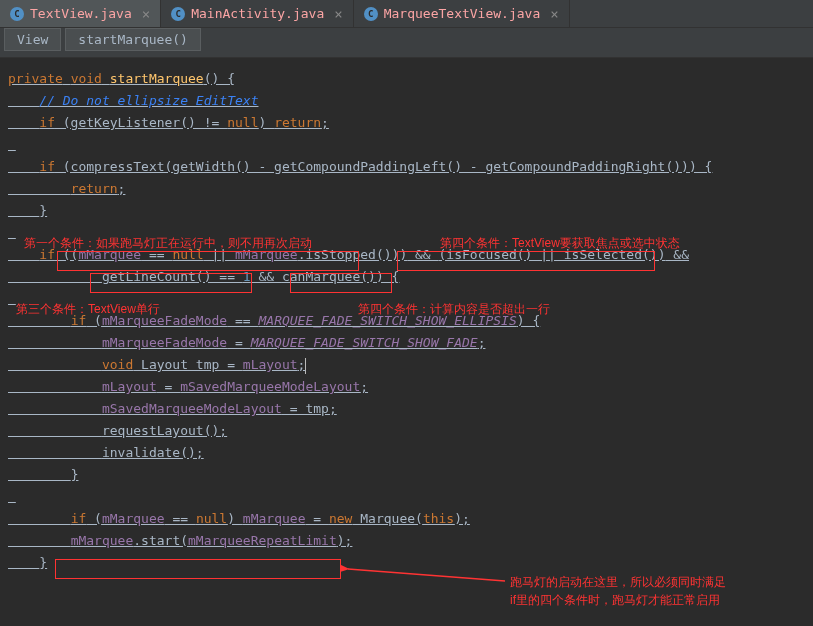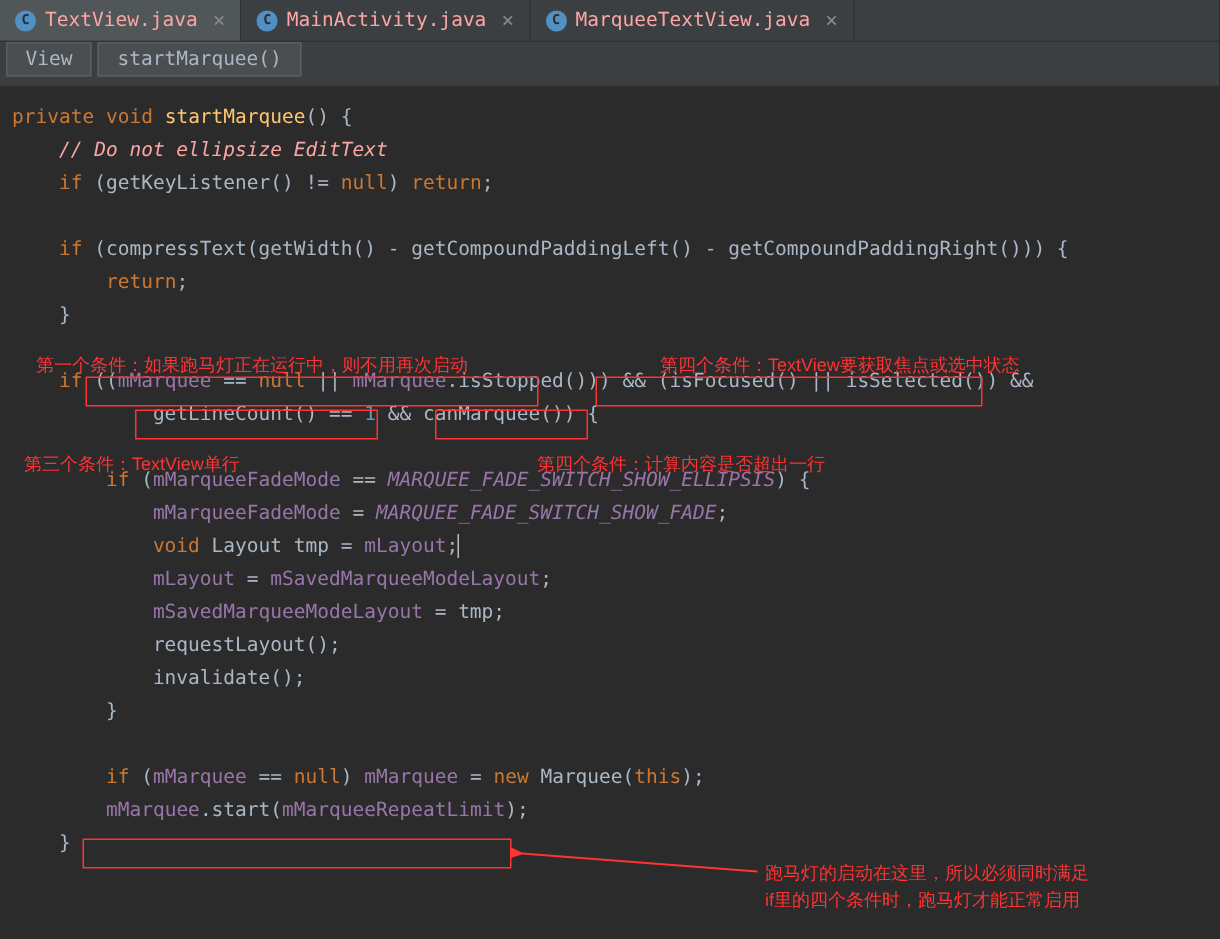--- a/index.html
+++ b/index.html
@@ -62,24 +62,24 @@
       margin-right: 4px;
       font-size: 13px;
       cursor: pointer;
     }
     .editor {
       padding: 10px 0 10px 8px;
       line-height: 22px;
       position: relative;
       font-size: 13px;
     }
-    .line { white-space: pre; position: relative; }
+    .line { white-space: pre; position: relative; text-decoration: underline; }
     .kw { color: #cc7832; }
     .num { color: #6897bb; }
-    .comment { color: #fca5a5; font-style: italic; }
+    .comment { color: #3b82f6; font-style: italic; }
     .method { color: #ffc66d; }
     .field { color: #9876aa; }
     .const { color: #9876aa; font-style: italic; }
     .cursor {
       display: inline-block;
       width: 1px;
       height: 16px;
       background: #bbb;
       vertical-align: middle;
     }

